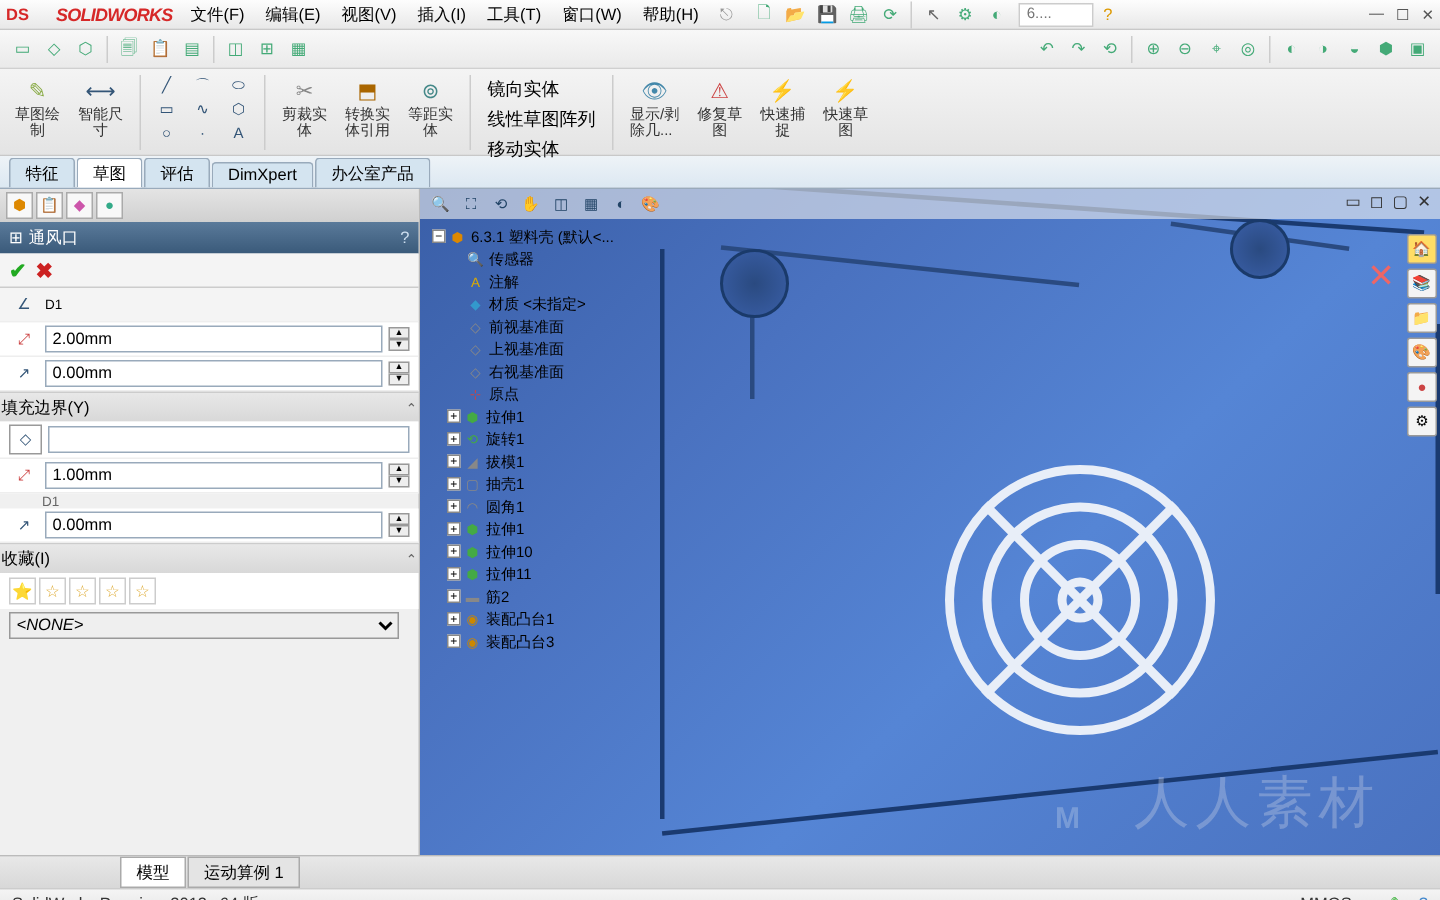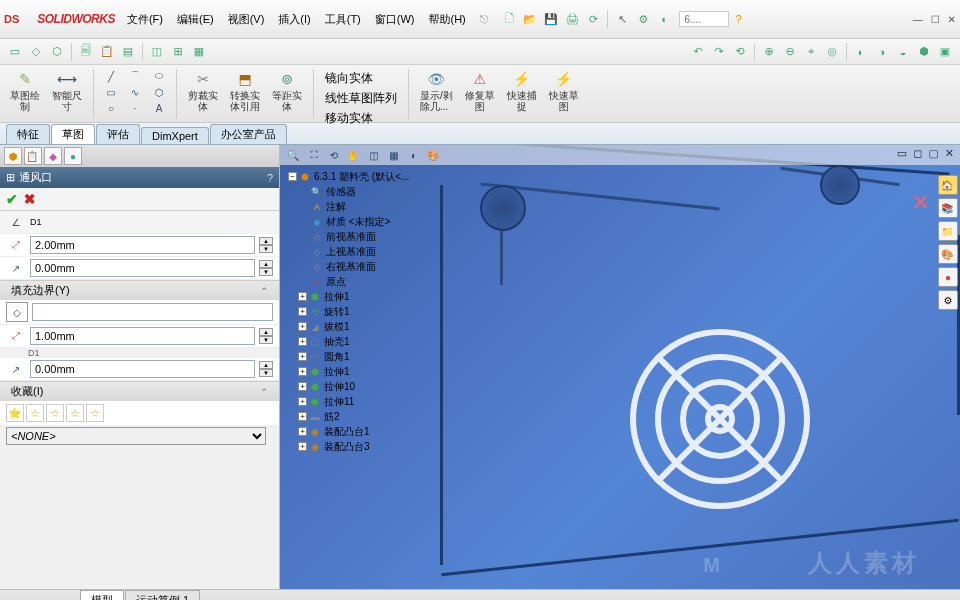--- a/index.html
+++ b/index.html
@@ -1,17 +1,17 @@
 <!DOCTYPE html>
 <html><head>
 <meta charset="utf-8">
 <style>
 * { margin:0; padding:0; box-sizing:border-box; font-family:"Microsoft YaHei","SimSun",sans-serif; }
 body { width:960px; height:600px; background:#fff; overflow:hidden; font-size:11px; position:relative; }
-.titlebar { height:39px; background:linear-gradient(#fdfdfd,#e8e8e8); border-bottom:1px solid #c8c8c8; display:flex; align-items:center; padding:0 4px;justify-content:space-between; }
+.titlebar { height:20px; background:linear-gradient(#fdfdfd,#e8e8e8); border-bottom:1px solid #c8c8c8; display:flex; align-items:center; padding:0 4px;justify-content:space-between; }
 .logo { color:#d62828; font-weight:bold; font-style:italic; font-size:12px; letter-spacing:-0.5px; margin-right:6px;margin-left:16px; }
 .logo-ds { color:#d62828; font-weight:bold; margin-right:2px; }
 .menubar { display:flex; gap:2px; }
 .menubar span { padding:2px 6px; cursor:default; }
 .win-ctrl { margin-left:auto; display:flex; gap:8px; font-size:10px; color:#555; }
 .toolbar-row { height:26px; background:linear-gradient(#f8f8f8,#eaeaea); border-bottom:1px solid #d0d0d0; display:flex; align-items:center; padding:0 6px; gap:3px; }
 .tb-btn { width:18px; height:18px; border:1px solid transparent; display:inline-flex; align-items:center; justify-content:center; font-size:11px; color:#4a7; cursor:pointer; }
 .tb-sep { width:1px; height:18px; background:#ccc; margin:0 2px; }
 .ribbon { height:58px; background:linear-gradient(#f4f4f4,#e4e4e4); border-bottom:1px solid #c8c8c8; display:flex; align-items:flex-start; padding:2px 6px; gap:4px; }
 .rib-item { display:flex; flex-direction:column; align-items:center; padding:2px 4px; font-size:10px; color:#333; min-width:34px; cursor:pointer; }
@@ -25,21 +25,21 @@
 .main { display:flex; height:444px; position:relative; }
 .sidebar { width:280px; background:#f0f0f0; border-right:1px solid #bbb; display:flex; flex-direction:column; }
 .side-tabs { height:22px; background:linear-gradient(#e4e4e4,#d0d0d0); display:flex; align-items:center; padding:0 4px; gap:2px; }
 .side-tab-icon { width:18px; height:18px; border:1px solid #aaa; background:#f8f8f8; font-size:10px; display:flex; align-items:center; justify-content:center; cursor:pointer; }
 .prop-header { background:linear-gradient(#5a7a9a,#3a5a7a); color:#fff; padding:3px 6px; font-size:11px; display:flex; align-items:center; }
 .prop-header .help { margin-left:auto; color:#cde; }
 .prop-confirm { padding:3px 6px; display:flex; gap:6px; background:#f4f4f4; border-bottom:1px solid #ccc; }
 .check { color:#2a2; font-size:14px; font-weight:bold; cursor:pointer; }
 .cross { color:#c22; font-size:14px; font-weight:bold; cursor:pointer; }
 .prop-section { border-top:1px solid #ccc; }
-.prop-sec-hdr { background:linear-gradient(#e8e8e8,#d8d8d8); padding:2px 11px; font-size:11px; display:flex; align-items:center; cursor:pointer; }
+.prop-sec-hdr { background:linear-gradient(#e8e8e8,#d8d8d8); padding:2px 1px; font-size:11px; display:flex; align-items:center; cursor:pointer; }
 .chev { margin-left:auto; font-size:9px; color:#666; }
 .prop-row { display:flex; align-items:center; padding:2px 6px; gap:4px; background:#fff; border-bottom:1px solid #eee; }
 .prop-row .ic { width:20px; height:18px; display:flex; align-items:center; justify-content:center; font-size:10px; color:#357; }
 .prop-row input { flex:1; height:18px; border:1px solid #9ab; padding:0 4px; font-size:11px; }
 .spin { display:flex; flex-direction:column; width:14px; }
 .spin div { height:8px; border:1px solid #999; background:#eee; font-size:6px; text-align:center; line-height:6px; cursor:pointer; }
 .fav-row { display:flex; gap:2px; padding:3px 6px; background:#fff; }
 .star { width:18px; height:18px; border:1px solid #ccc; font-size:11px; display:flex; align-items:center; justify-content:center; color:#da3; cursor:pointer; }
 .viewport { flex:1; position:relative; background:linear-gradient(135deg,#3a5fa8 0%,#4a72c0 30%,#5585d5 60%,#4a72c0 100%); overflow:hidden; }
 .vp-toolbar { position:absolute; top:0; left:0; right:0; height:20px; background:rgba(240,240,240,0.6); display:flex; align-items:center; padding:0 6px; gap:4px; z-index:5; }
@@ -52,21 +52,21 @@
 .ft-icon { width:12px; height:12px; display:inline-flex; align-items:center; justify-content:center; font-size:9px; }
 .ft-label { background:rgba(255,255,255,0); padding:0 1px; }
 .part-render { position:absolute; inset:0; z-index:1; }
 .vent-grille { position:absolute; right:150px; bottom:80px; width:180px; height:180px; z-index:2; }
 .vent-ring { position:absolute; border:6px solid #e8eef8; border-radius:50%; }
 .vent-spoke { position:absolute; left:50%; top:50%; width:6px; height:180px; background:#e8eef8; transform-origin:center; }
 .boss { position:absolute; width:46px; height:46px; border-radius:50%; background:radial-gradient(#2a4a80,#3a5fa8); border:2px solid #1a3a6a; z-index:2; }
 .rib-line { position:absolute; background:#2a4a80; z-index:1; }
 .edge-line { position:absolute; background:#1a3a70; z-index:1; }
 .x-mark { position:absolute; right:30px; top:45px; font-size:22px; color:#e66; z-index:3; }
-.watermark { position:absolute; right:40px; bottom:10px; font-size:24px; color:rgba(200,210,230,0.35); font-weight:bold; z-index:3; letter-spacing:4px; }
+.watermark { position:absolute; right:40px; bottom:10px; font-size:37px; color:rgba(200,210,230,0.35); font-weight:normal; z-index:3; letter-spacing:4px; }
 .wm-logo { position:absolute; right:240px; bottom:12px; font-size:20px; color:rgba(180,200,230,0.4); font-weight:bold; z-index:3; }
 .bottom-tabs { height:22px; background:linear-gradient(#e8e8e8,#d8d8d8); display:flex; align-items:center; padding-left:80px; border-top:1px solid #bbb; }
 .btab { padding:2px 10px; border:1px solid #aaa; background:#fff; font-size:11px; margin-right:1px; cursor:pointer; }
 .statusbar { height:20px; background:linear-gradient(#f4f4f4,#e4e4e4); border-top:1px solid #ccc; display:flex; align-items:center; padding:0 8px; font-size:11px; color:#333; }
 .status-right { margin-left:auto; display:flex; gap:10px; align-items:center; }
 select.none-sel { width:260px; height:18px; font-size:11px; border:1px solid #999; margin:2px 6px;font-style:italic; }
 .vp-win-ctrl { position:absolute; top:2px; right:6px; display:flex; gap:6px; z-index:6; font-size:11px; color:#333; }
 </style>
 </head>
 <body>

